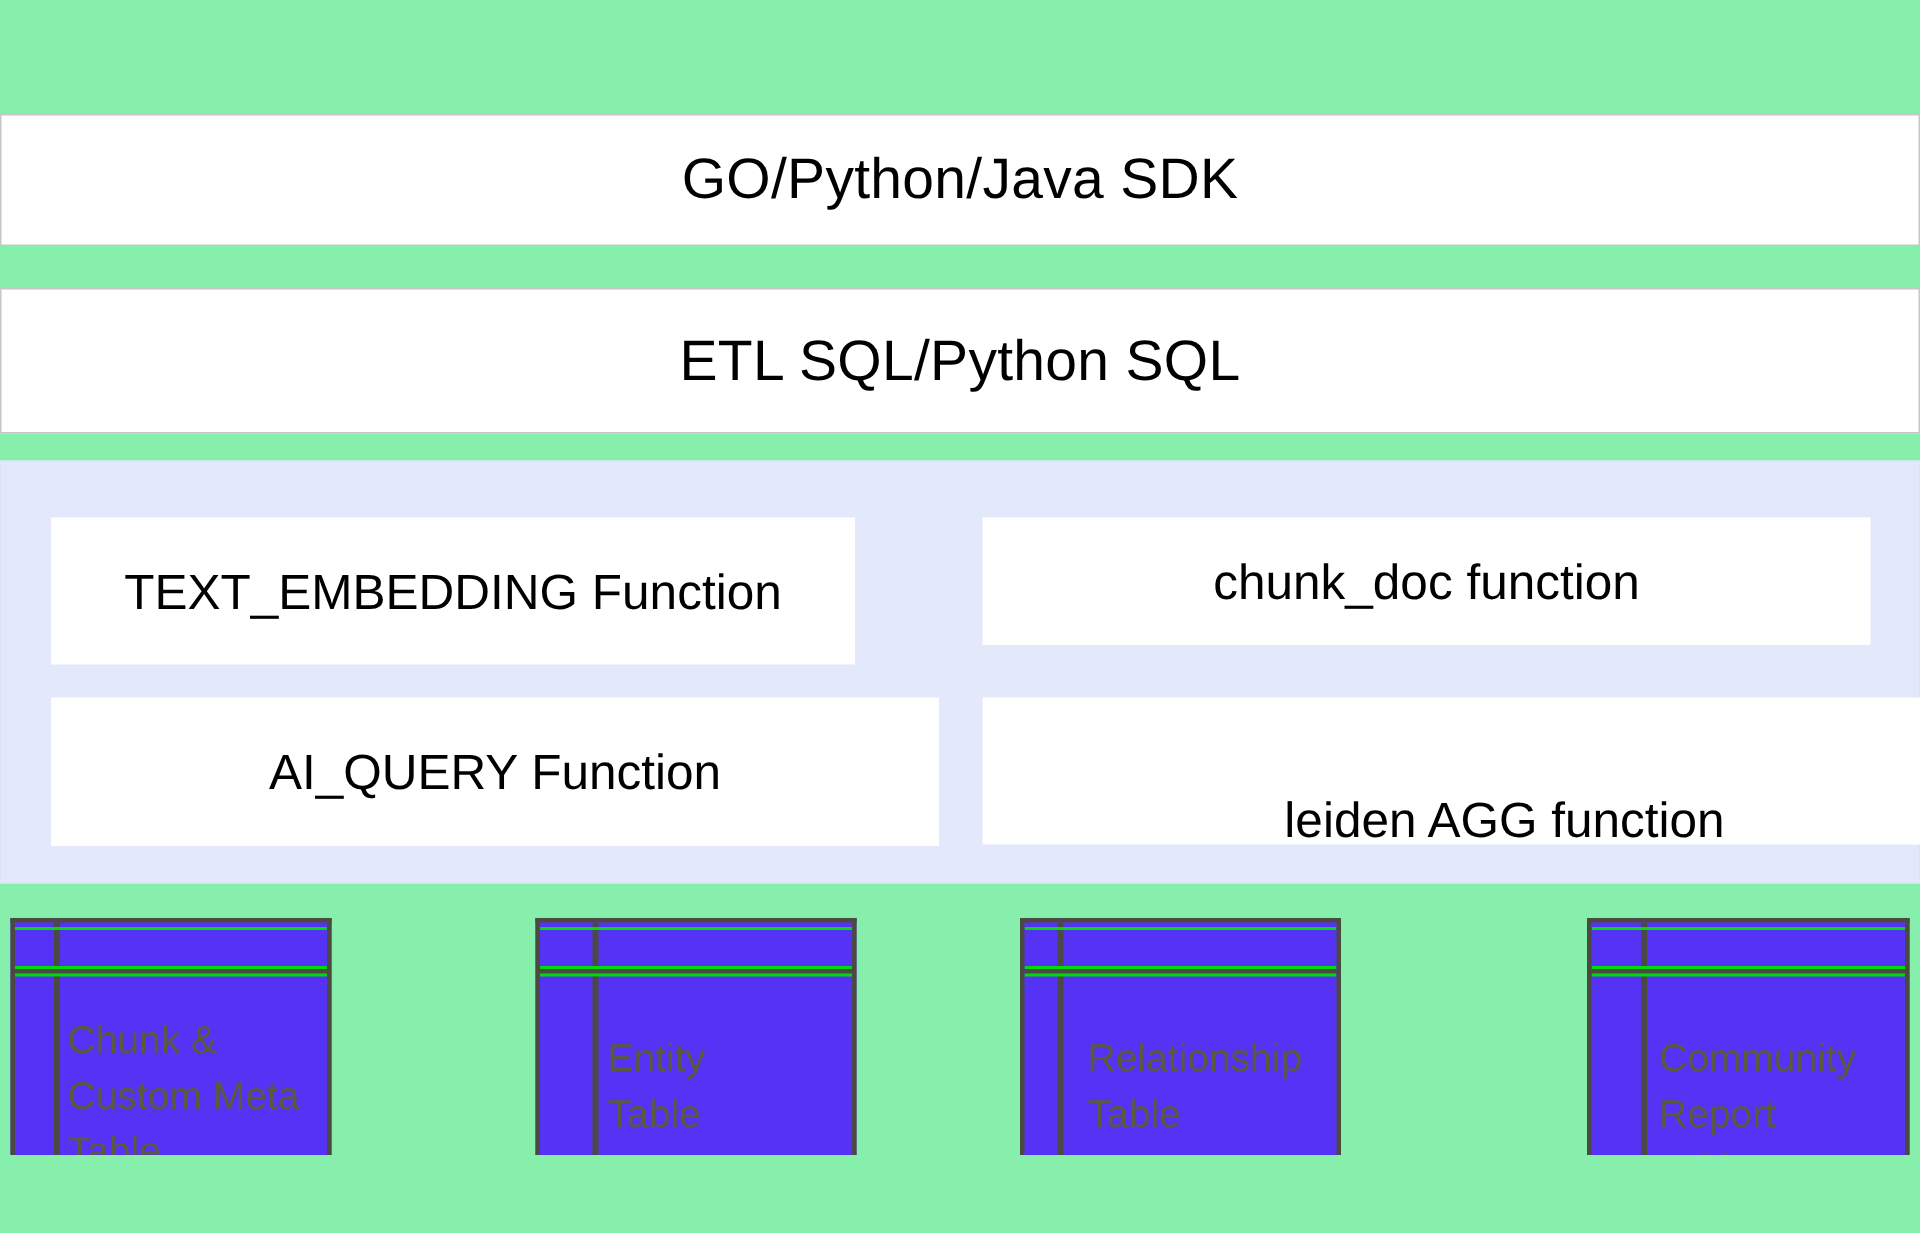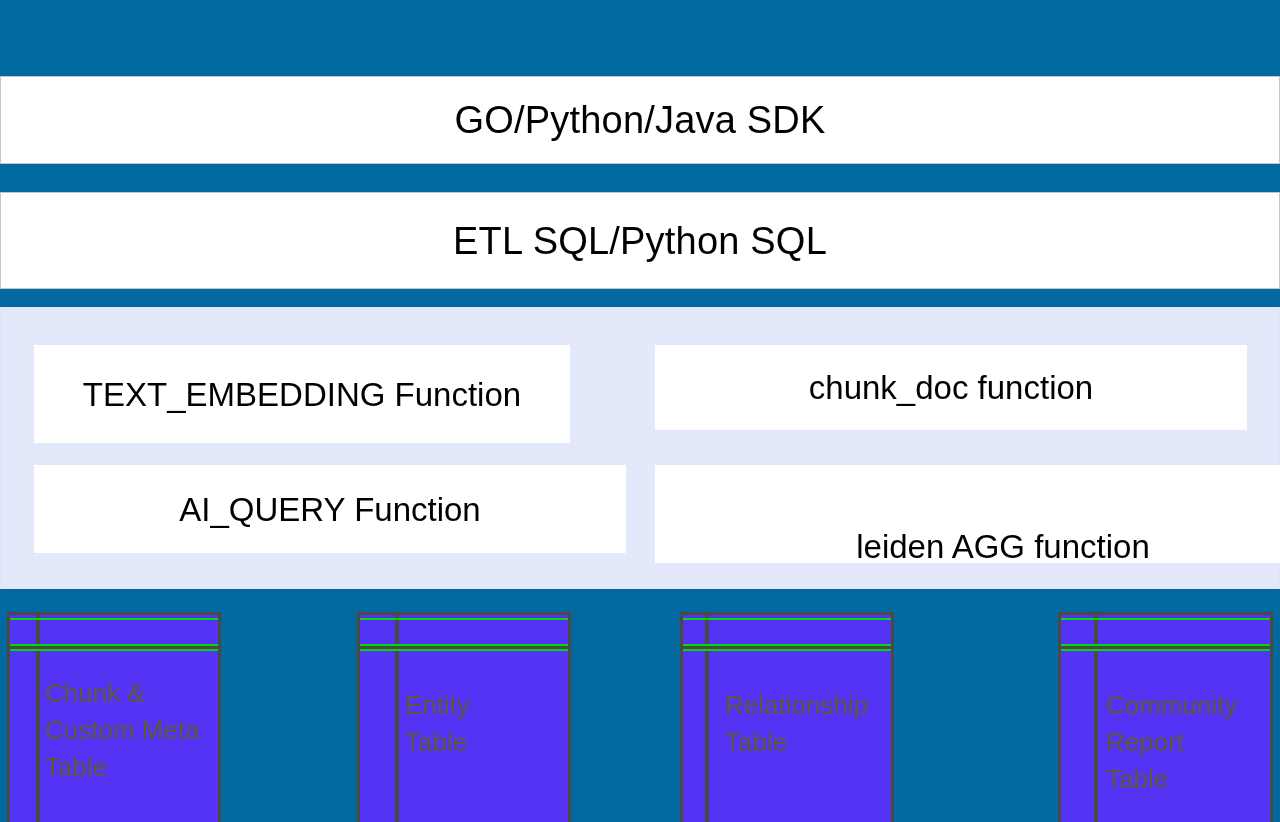--- a/index.html
+++ b/index.html
@@ -9,21 +9,21 @@
     height: 822px;
     background: #000000;
     font-family: "Liberation Sans", sans-serif;
     overflow: hidden;
   }
 
   #stage {
     position: relative;
     width: 1280px;
     height: 822px;
-    background: #0369a1;
+    background: #86efac;
   }
 
   
   .layer-bar {
     position: absolute;
     background: #FFFFFF;
     border: 1px solid #C6C6C6;
     display: flex;
     align-items: center;
     justify-content: center;
@@ -61,28 +61,28 @@
   .fn-box-label {
     font-size: 33px;
     font-weight: 400;
     color: #000000;
     line-height: 1;
     white-space: nowrap;
   }
 
   #fn-text-embedding { left: 33px;  top: 37px;  width: 536px; height: 98px; }
   #fn-chunk-doc      { left: 654px; top: 37px;  width: 592px; height: 85px; }
-  #fn-ai-query       { left: 33px;  top: 157px; width: 592px; height: 88px; }
+  #fn-ai-query       { left: 33px;  top: 157px; width: 592px; height: 99px; }
   #fn-leiden-agg     { left: 654px; top: 157px; width: 696px; height: 98px; align-items: flex-end; }
 
   
   .db-table {
     position: absolute;
     top: 612px;
-    height: 210px;
+    height: 158px;
     background: #5533F5;
     border: 3px solid #4A4A42;
     border-bottom: none;
     overflow: hidden;
   }
 
   
   .db-spine {
     position: absolute;
     top: 0;

